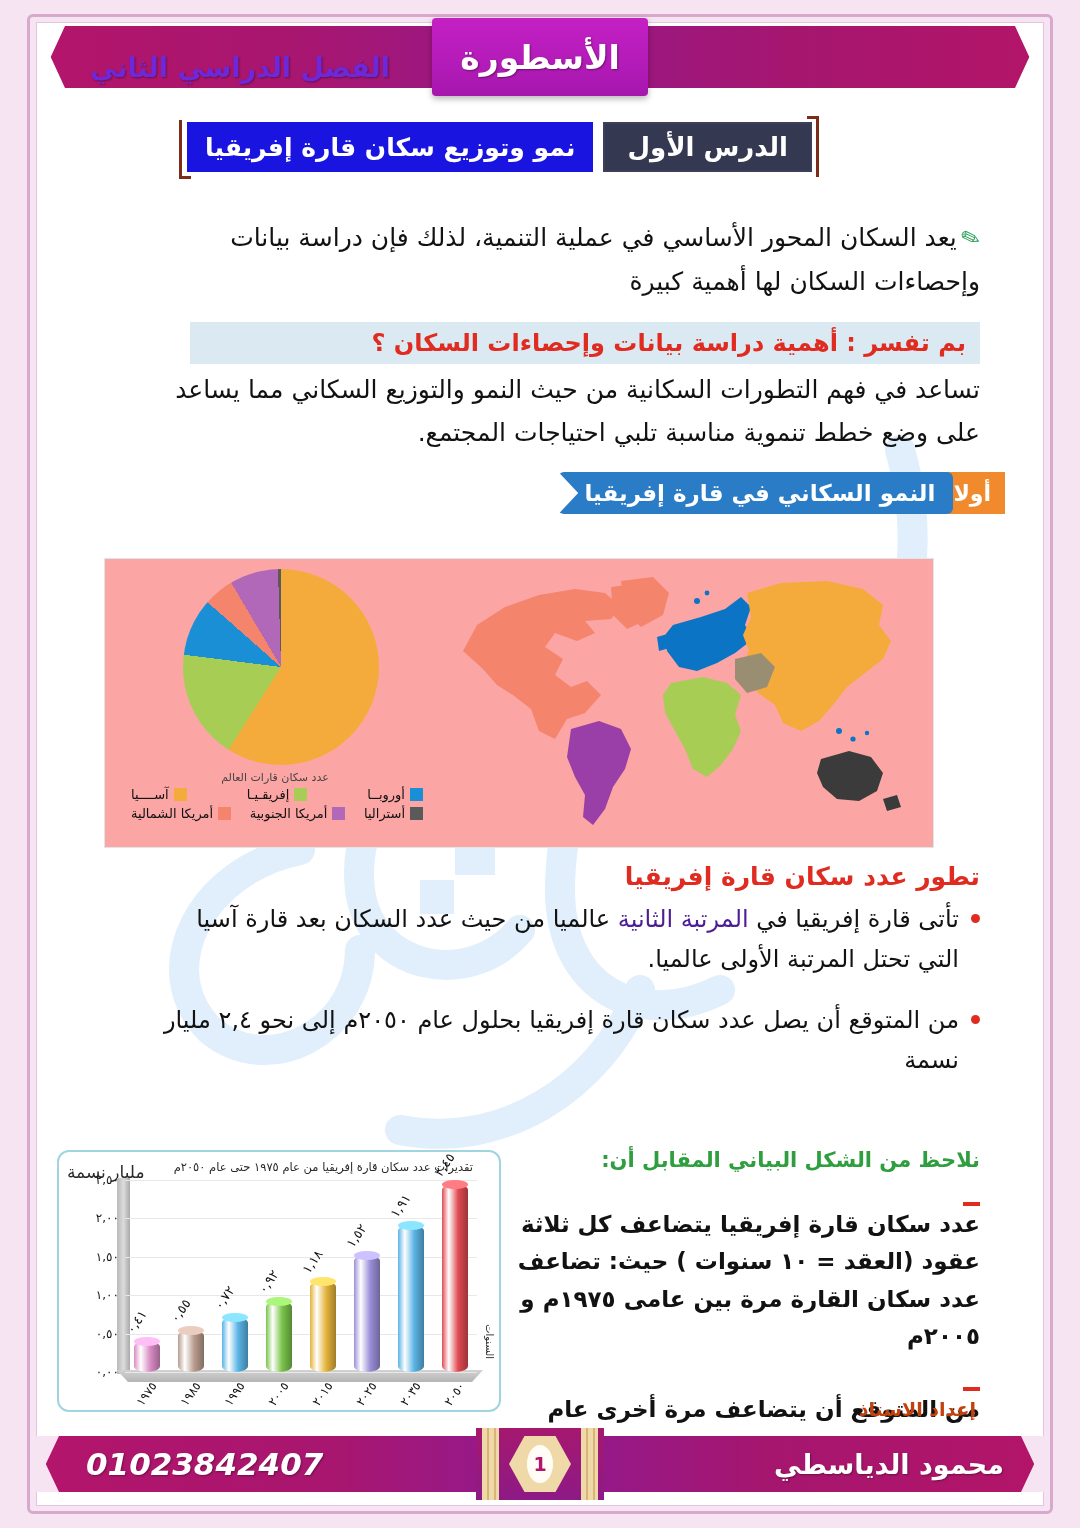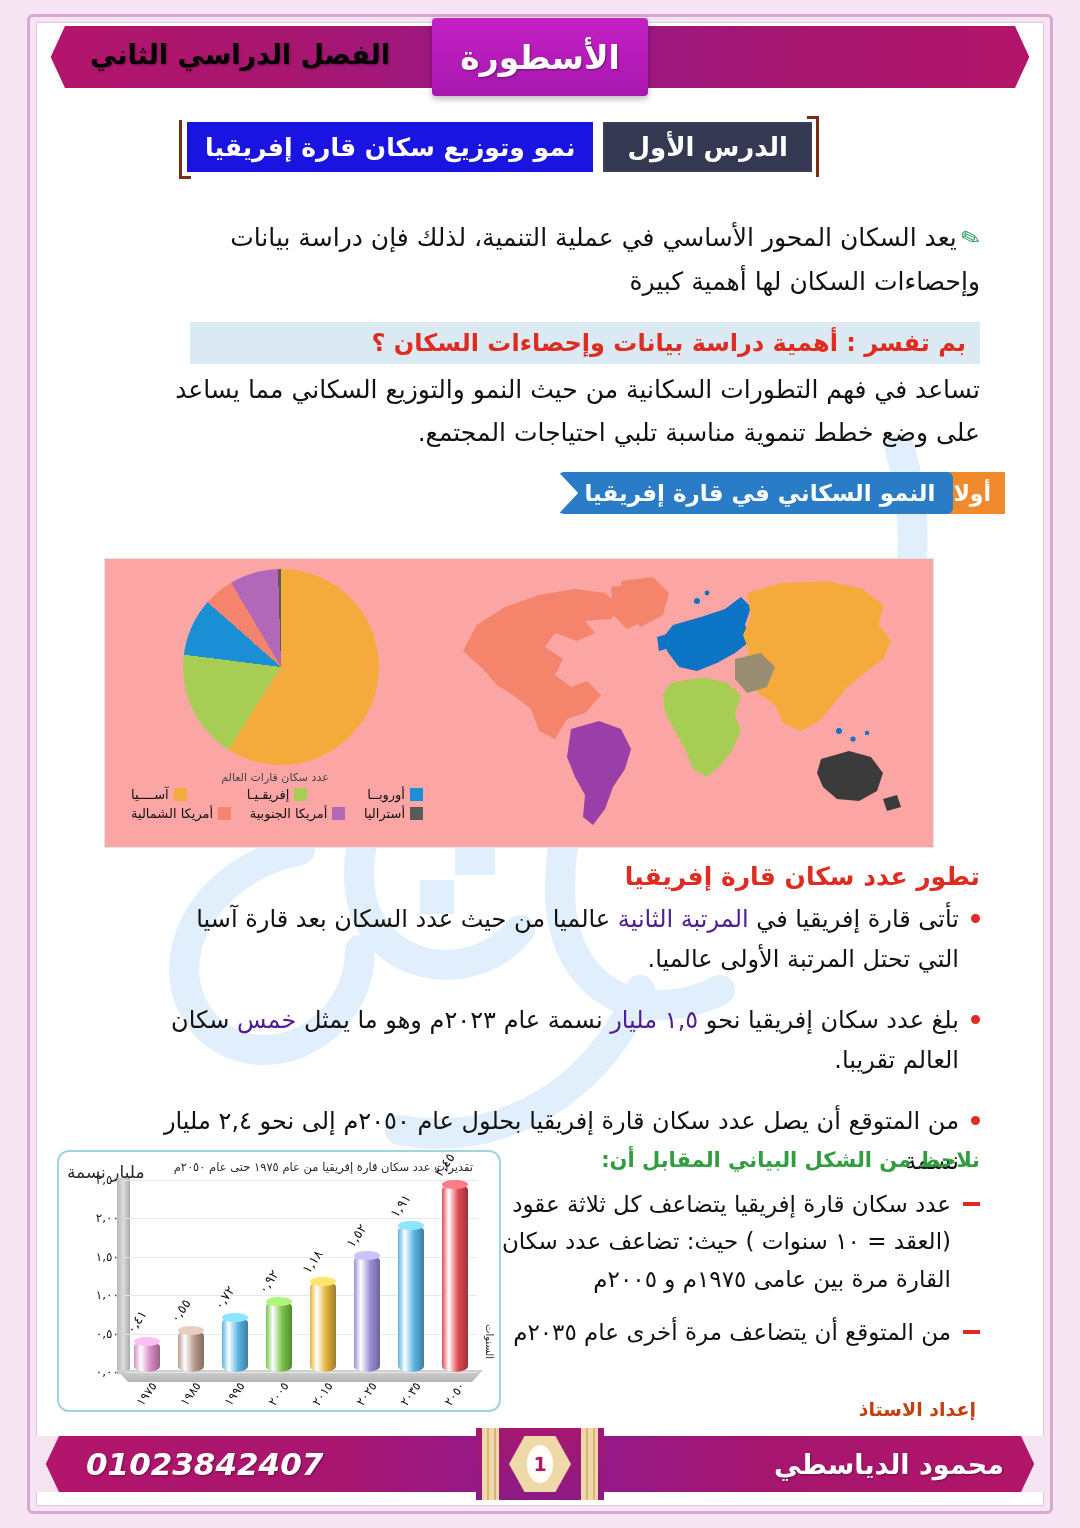--- a/index.html
+++ b/index.html
@@ -34,22 +34,22 @@
   .banner-bar{
     position:absolute;left:0;top:0;width:1000px;height:62px;
     background:linear-gradient(90deg,#b3156b 0%,#a8166f 25%,#96188a 50%,#a5166f 75%,#b31568 100%);
   }
   .banner-bar::before,.banner-bar::after{
     content:"";position:absolute;top:0;width:26px;height:62px;background:#ffffff;
   }
   .banner-bar::before{left:-1px;clip-path:polygon(0 0,100% 0,45% 50%,100% 100%,0 100%);}
   .banner-bar::after{right:-1px;clip-path:polygon(100% 0,0 0,55% 50%,0 100%,100% 100%);}
   .banner-right,.banner-left{
-    position:absolute;top:4px;height:48px;display:flex;align-items:center;
-    color:#000000;font-size:27px;font-weight:bold;white-space:nowrap;
+    position:absolute;top:17px;height:48px;display:flex;align-items:center;
+    color:#6d28d9;font-size:27px;font-weight:bold;white-space:nowrap;
     text-shadow:1px 1px 2px rgba(0,0,0,.35);font-family:"DejaVu Sans",sans-serif;
   }
   .banner-right{right:50px;}
   .banner-left{left:50px;}
   .banner-center{
     position:absolute;left:50%;top:-8px;transform:translateX(-50%);
     width:216px;height:78px;
     background:linear-gradient(180deg,#c420c4 0%,#b31bb8 60%,#a617ad 100%);
     border-radius:4px;
     display:flex;align-items:center;justify-content:center;
@@ -158,21 +158,21 @@
     flex:1 1 auto;font-size:24px;line-height:1.65;color:#121212;text-align:right;
   }
   .hl-red{color:#4c1d95;}
 
   
   .h-green{
     position:absolute;right:100px;top:1148px;z-index:6;
     color:#2e9e3e;font-size:21px;font-weight:bold;
   }
   .notes{position:absolute;right:100px;top:1186px;width:500px;z-index:6;}
-  .note{display:flex;flex-direction:row;align-items:flex-start;margin-bottom:16px;}
+  .note{display:flex;flex-direction:column;align-items:flex-start;margin-bottom:16px;font-weight:bold;}
   .note .dash{
     flex:0 0 auto;width:17px;height:4px;background:#e02b20;margin-top:16px;margin-left:12px;
   }
   .note .txt{flex:1 1 auto;font-size:23px;line-height:1.62;color:#121212;text-align:right;}
 
   
   .chart-card{
     position:absolute;left:57px;top:1150px;width:444px;height:262px;z-index:6;
     background:#ffffff;border:2px solid #9fd4e0;border-radius:12px;box-sizing:border-box;
   }
@@ -379,24 +379,20 @@
     </svg>
   </div>
 </div>
 
 <div class="h-red">تطور عدد سكان قارة إفريقيا</div>
 
 <div class="bullets" id="bullets">
     <div class="bullet">
       <span class="dot"></span>
       <div class="txt"><span>تأتى قارة إفريقيا في </span><span class="hl-red">المرتبة الثانية</span><span> عالميا من حيث عدد السكان بعد قارة آسيا التي تحتل المرتبة الأولى عالميا.</span></div>
-    </div>
-    <div class="bullet">
-      <span class="dot"></span>
-      <div class="txt"><span>بلغ عدد سكان إفريقيا نحو </span><span class="hl-red">١,٥ مليار</span><span> نسمة عام ٢٠٢٣م وهو ما يمثل </span><span class="hl-red">خمس</span><span> سكان العالم تقريبا.</span></div>
     </div>
     <div class="bullet">
       <span class="dot"></span>
       <div class="txt"><span>من المتوقع أن يصل عدد سكان قارة إفريقيا بحلول عام ٢٠٥٠م إلى نحو ٢,٤ مليار نسمة</span></div>
     </div>
   </div>
 
 <div class="h-green">نلاحظ من الشكل البياني المقابل أن:</div>
 
 <div class="notes" id="notes">

